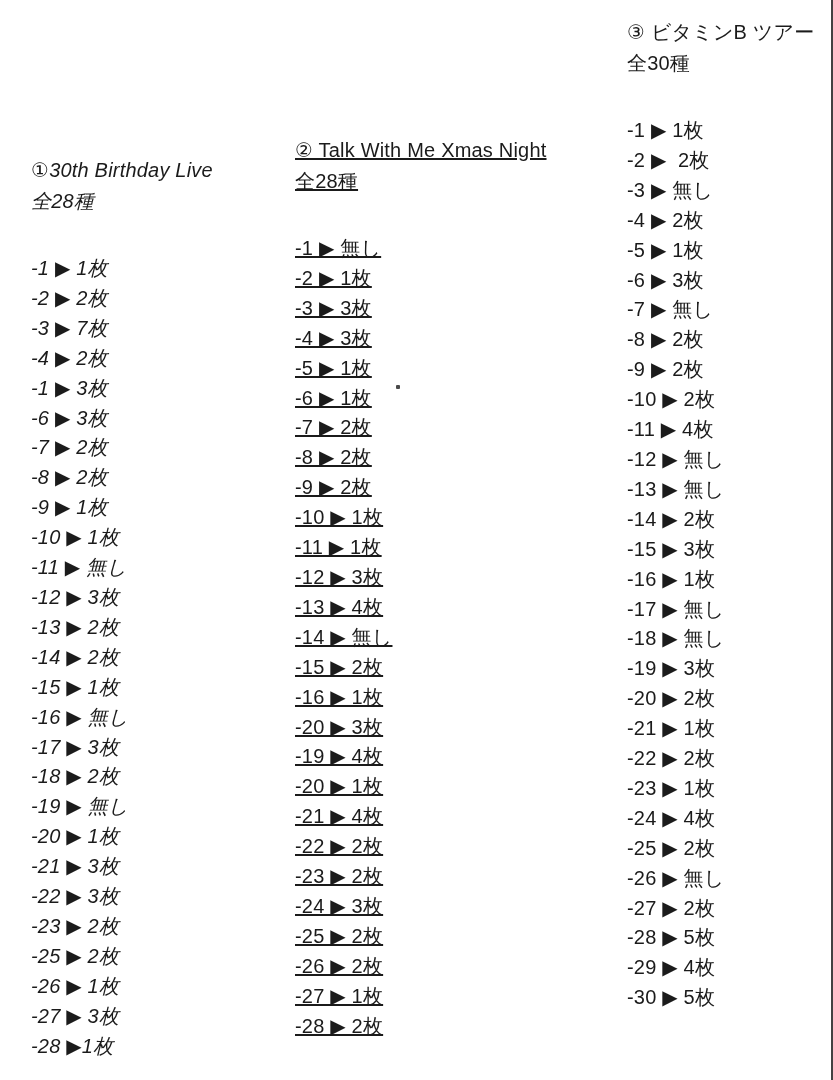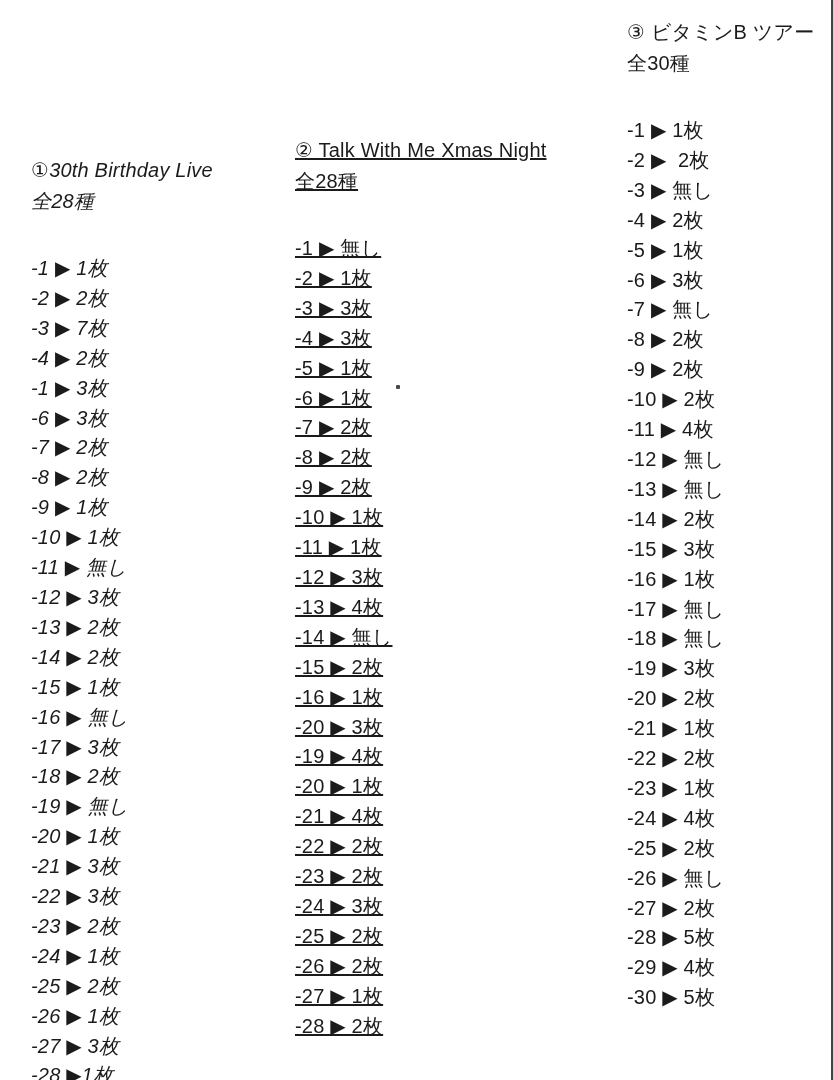--- a/index.html
+++ b/index.html
@@ -88,21 +88,20 @@
         <li>-14 ▶ 2枚</li>
         <li>-15 ▶ 1枚</li>
         <li>-16 ▶ 無し</li>
         <li>-17 ▶ 3枚</li>
         <li>-18 ▶ 2枚</li>
         <li>-19 ▶ 無し</li>
         <li>-20 ▶ 1枚</li>
         <li>-21 ▶ 3枚</li>
         <li>-22 ▶ 3枚</li>
         <li>-23 ▶ 2枚</li>
-        <li>-24 ▶ 1枚</li>
         <li>-25 ▶ 2枚</li>
         <li>-26 ▶ 1枚</li>
         <li>-27 ▶ 3枚</li>
         <li>-28 ▶1枚</li>
       </ul>
   </section>
 
   <section class="column" id="col-2">
     <div class="title">② Talk With Me Xmas Night</div>
     <div class="subtitle">全28種</div>

